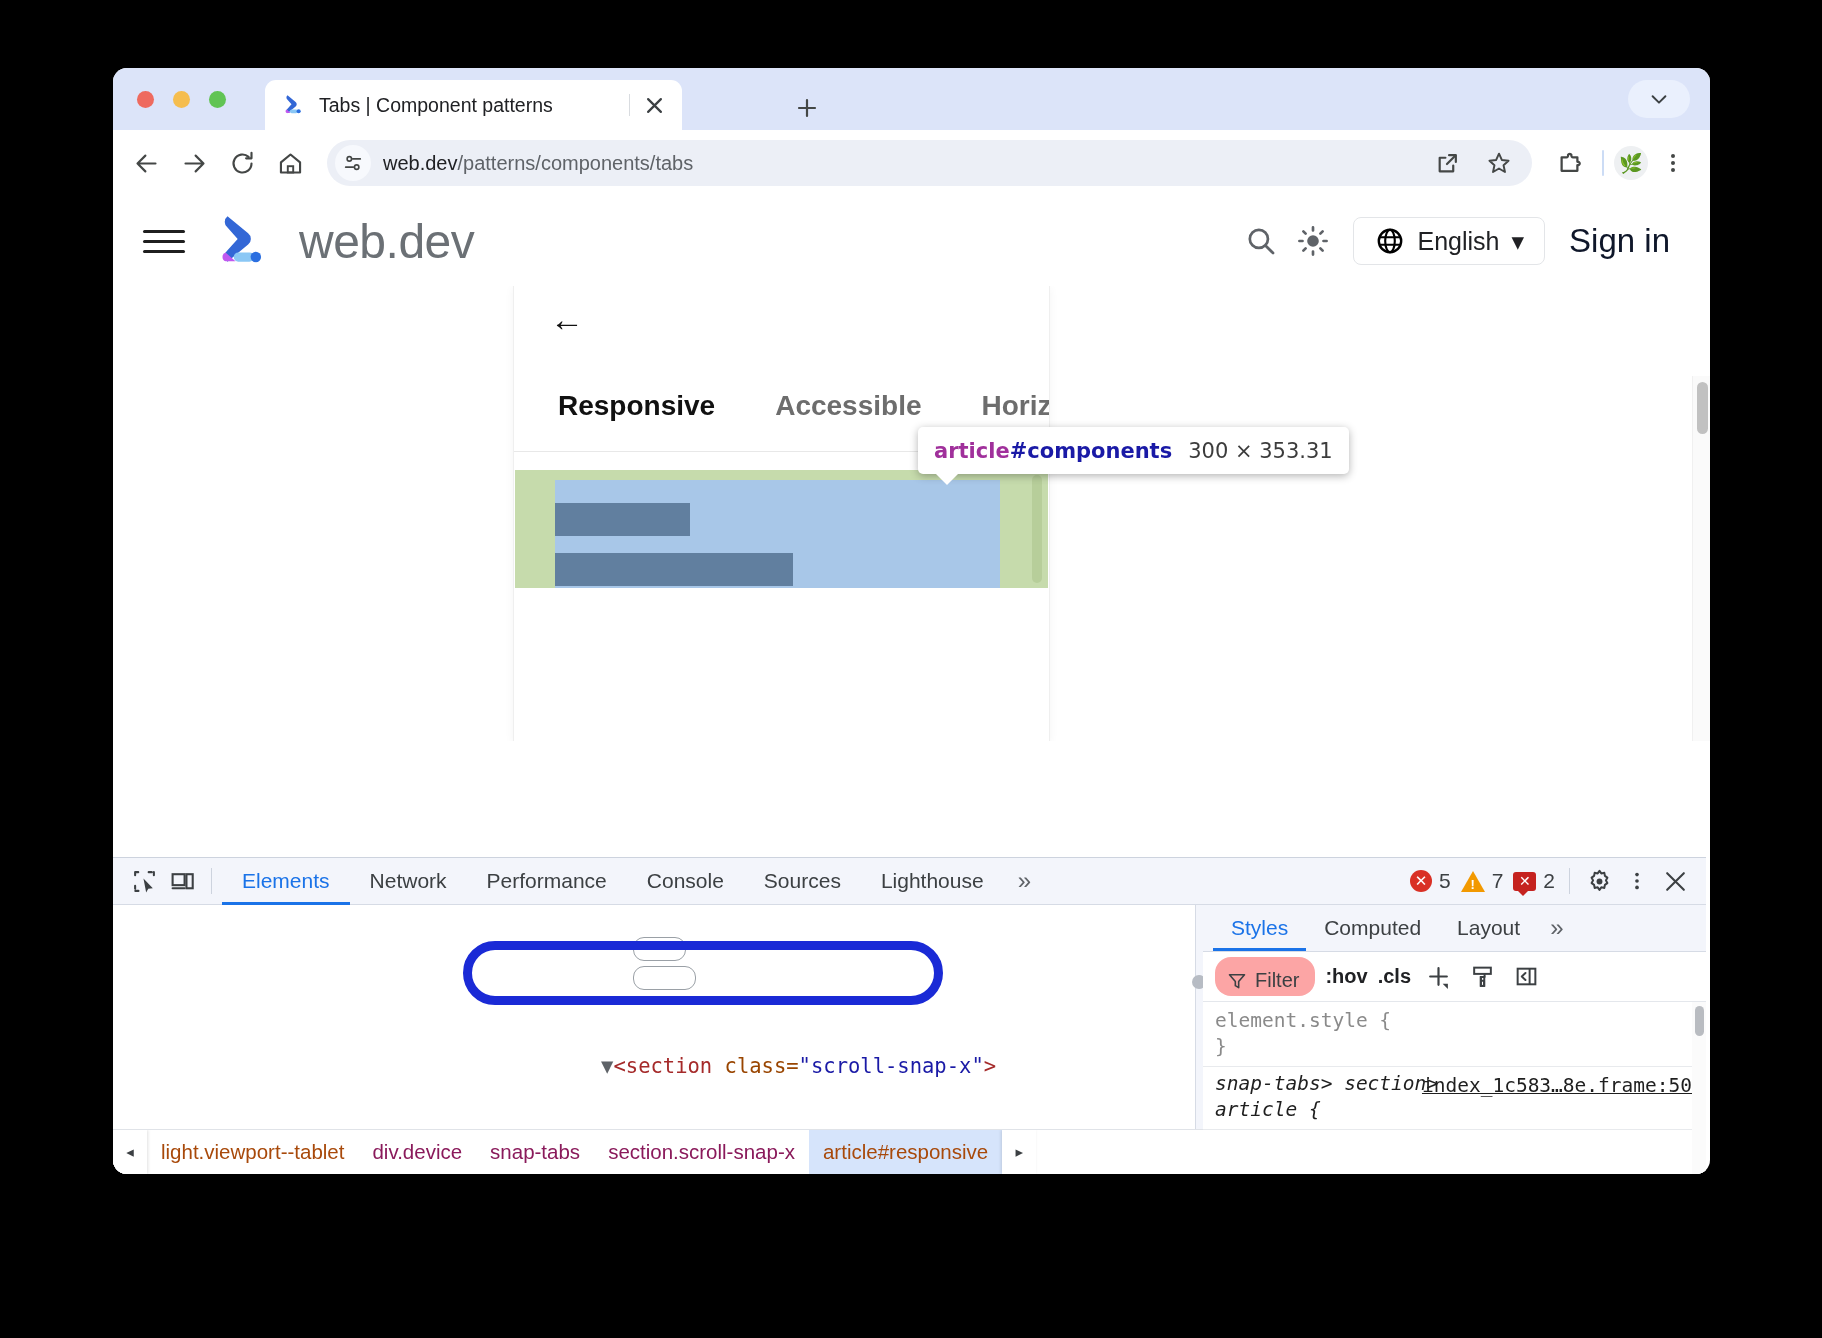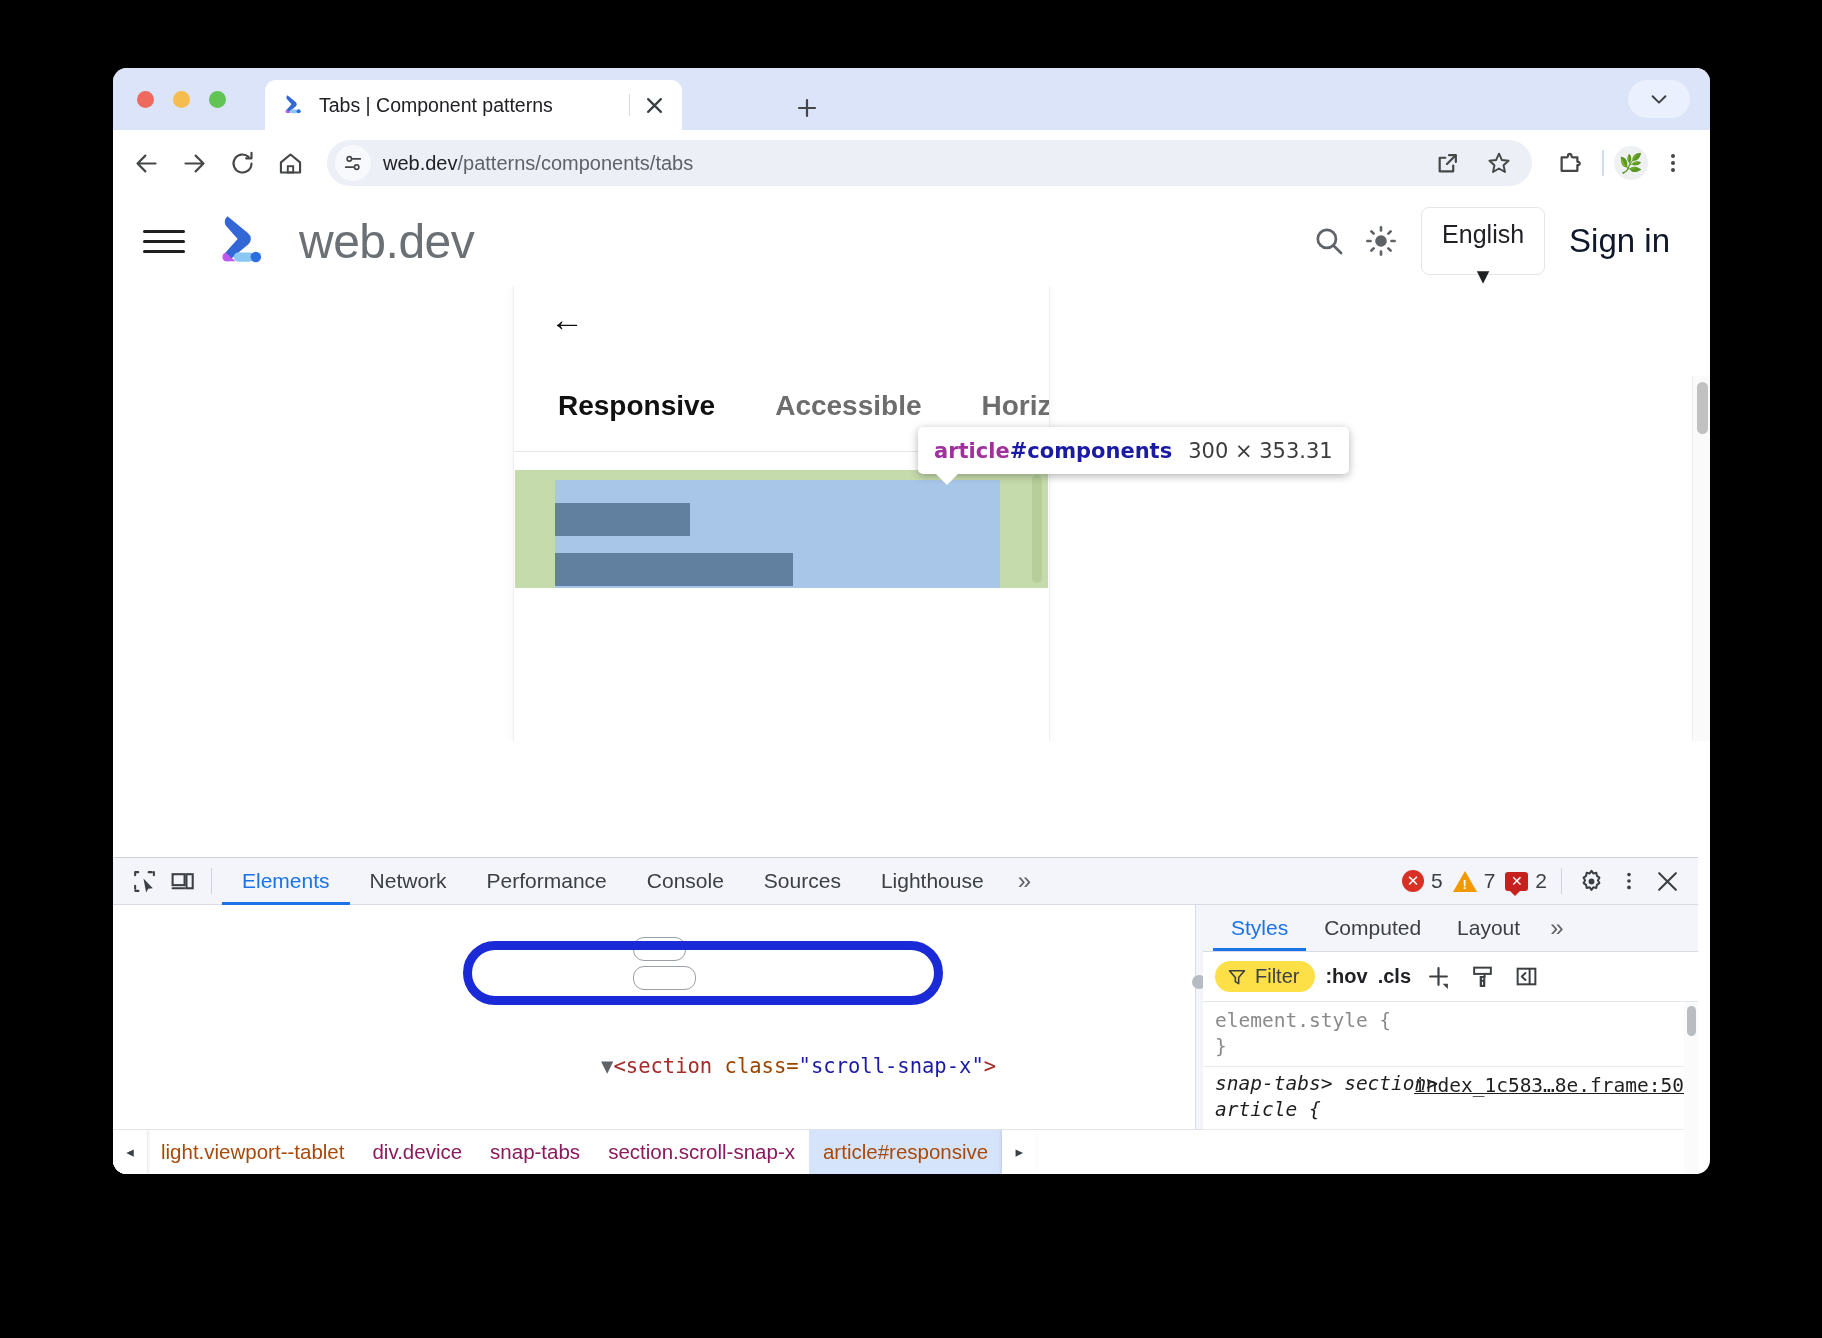--- a/index.html
+++ b/index.html
@@ -140,24 +140,23 @@
     z-index: 4;
   }
   .hamburger { width: 42px; height: 42px; display:flex; flex-direction: column; justify-content: center; gap: 7px; flex: none; margin-right: 26px; }
   .hamburger i { display:block; height: 3px; background: #1f1f1f; border-radius: 2px; }
   .brand { display: flex; align-items: center; gap: 22px; }
   .brand-name { font-size: 48px; color: #6b7075; letter-spacing: -0.5px; }
   .header-spacer { flex: 1; }
   .hicon { width: 52px; height: 52px; display:flex; align-items:center; justify-content:center; color:#5f6368; flex:none; }
   .lang {
     display: flex; align-items: center; gap: 12px;
-    height: 68px; padding: 0 20px;
+    height: 48px; padding: 0 20px;
     border: 1px solid #e3e5e8; border-radius: 8px;
     margin: 0 10px 0 14px;
-    flex-direction: column;
   }
   .lang-text { font-size: 25px; color: #202124; }
   .signin { font-size: 33px; color: #0f172a; padding: 0 14px; }
 
   .page-body { position: relative; height: 455px; background: #fff; }
   .demo-frame {
     position: absolute; left: 401px; top: 0;
     width: 535px; height: 455px;
     background: #fff;
     box-shadow: 0 0 0 1px #efefef, 0 2px 10px rgba(0,0,0,.06);
@@ -227,21 +226,21 @@
     border-left: 1px solid #f0f0f0;
   }
   .page-thumb {
     position: absolute; left: 4px; top: 6px;
     width: 11px; height: 52px;
     background: #c1c1c1; border-radius: 6px;
   }
 
   
   .devtools {
-    position: absolute; left: 0; right: 12px; bottom: 0;
+    position: absolute; left: 0; right: 4px; bottom: 0;
     height: 317px;
     background: #f3f5fb;
     border-top: 1px solid #cdd3de;
     display: flex; flex-direction: column;
   }
   .dt-topbar {
     height: 47px;
     display: flex; align-items: center;
     padding: 0 12px 0 12px;
     border-bottom: 1px solid #d6dbe5;
@@ -346,22 +345,22 @@
   .styles-toolbar {
     height: 50px;
     display: flex; align-items: center;
     gap: 10px;
     padding: 0 12px;
     border-bottom: 1px solid #e4e7ec;
     background: #fff;
   }
   .filter-chip {
     display: flex; align-items: center; gap: 8px;
-    background: #fde047; border-radius: 16px;
-    padding: 4px 16px 4px 12px;
+    background: #fca5a5; border-radius: 16px;
+    padding: 12px 16px 4px 12px;
     font-size: 20px; color: #3c4043;
   }
   .st-word { font-size: 20px; color: #202124; font-weight: bold; }
   .st-ic { width: 34px; height: 34px; display:flex; align-items:center; justify-content:center; color:#3c4043; }
 
   .styles-body {
     flex: 1;
     font-family: "DejaVu Sans Mono", monospace;
     font-size: 19.5px;
     line-height: 26px;

